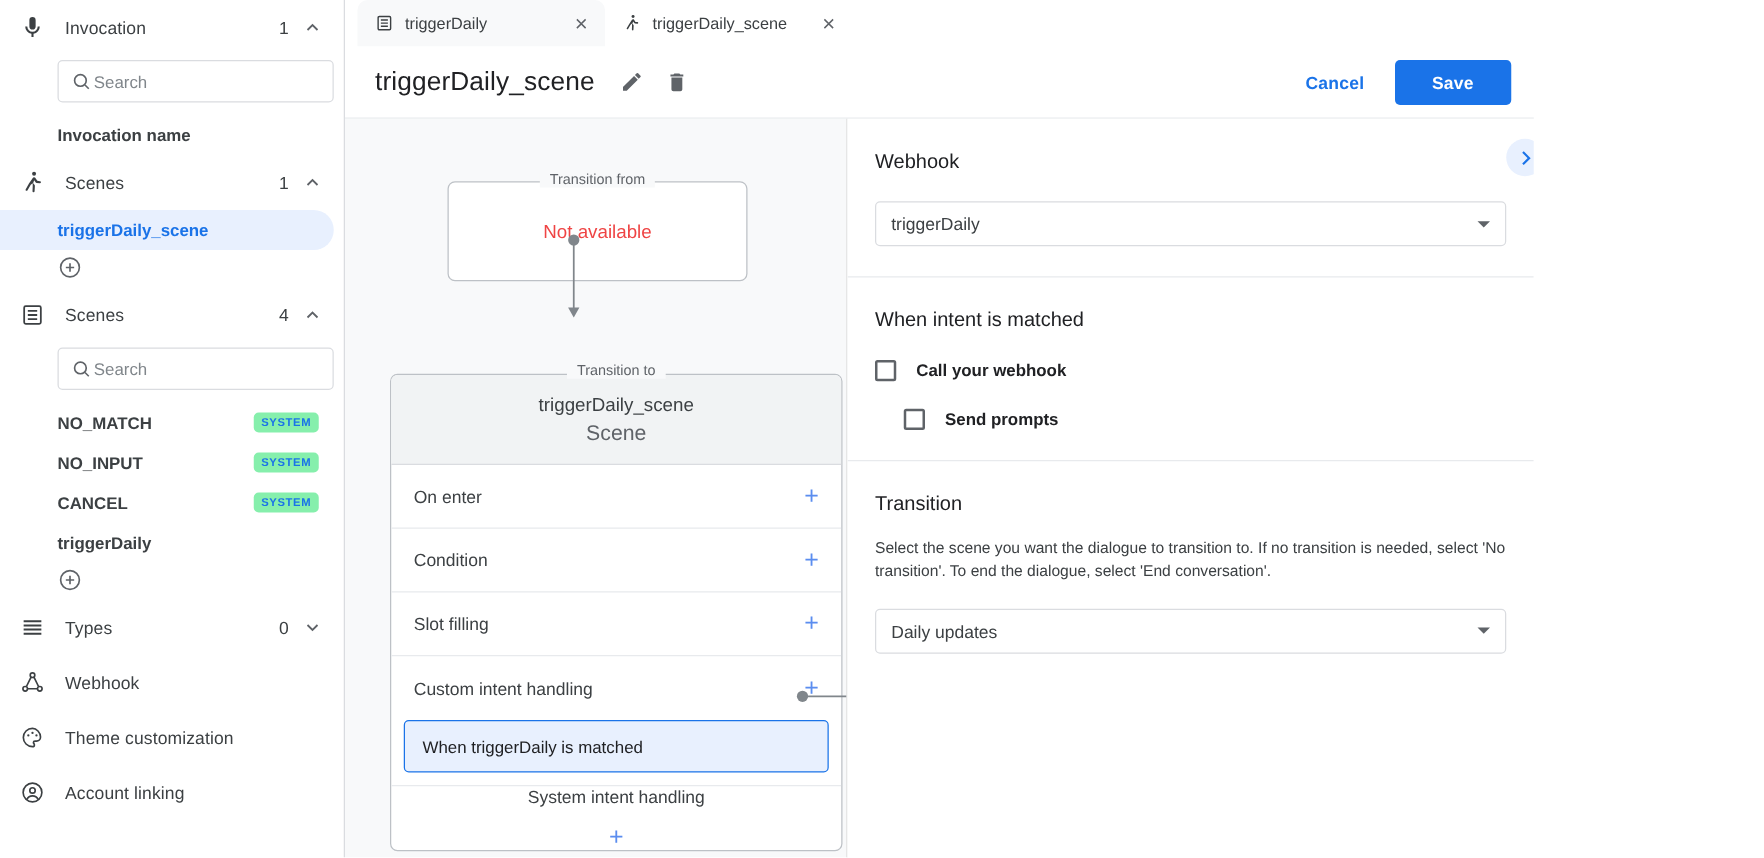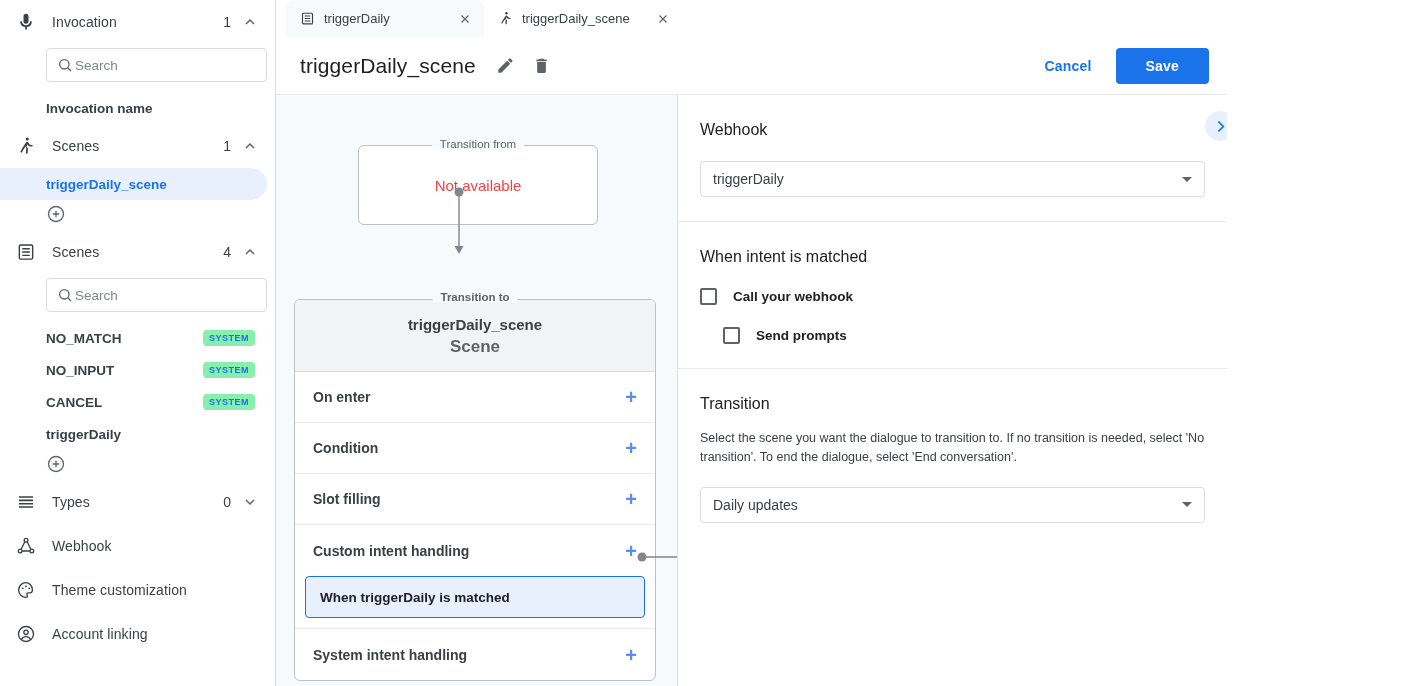--- a/index.html
+++ b/index.html
@@ -144,21 +144,21 @@
     background: #f1f3f4; padding: 16px 0 14px; text-align: center;
     border-bottom: 1px solid #dadce0;
   }
   .scene-card-title { font-size: 15px; color: #3c4043; }
   .scene-card-sub { font-size: 17px; color: #5f6368; margin-top: 4px; }
   .scene-row {
     display: flex; align-items: center; justify-content: space-between;
     padding: 0 18px 0 18px; height: 51px;
     border-bottom: 1px solid #e8eaed; font-size: 14px; color: #3c4043;
   }
-  .scene-row.last { border-bottom: 0; }
+  .scene-row.last { border-bottom: 0; flex-direction: column; }
   .plus { color: #5b8def; font-size: 20px; line-height: 1; cursor: pointer; user-select: none; }
   .handler-wrap { padding: 0 10px 10px 10px; border-bottom: 1px solid #e8eaed; }
   .handler-chip {
     border: 1px solid #1a73e8; border-radius: 4px; background: #e8f0fe;
     height: 42px; display: flex; align-items: center; padding: 0 14px;
     font-size: 13.5px; color: #202124; cursor: pointer;
   }
 
   
   .panel {
@@ -416,21 +416,21 @@
           <span class="legend">Transition from</span>
           <span class="node-text">Not available</span>
         </div>
 
         <svg style="position:absolute; left:176px; top:94px; width:14px; height:68px; overflow:visible;">
           <circle cx="7" cy="3" r="4.5" fill="#80868b"></circle>
           <line x1="7" y1="3" x2="7" y2="58" stroke="#80868b" stroke-width="1.4"></line>
           <path d="M2.5 57 L7 65 L11.5 57 Z" fill="#80868b"></path>
         </svg>
 
-        <div class="fieldcard" style="left:18px; top:172px; width:362px;font-weight:bold;">
+        <div class="fieldcard" style="left:36px; top:172px; width:362px;">
           <span class="legend" style="z-index:2;">Transition to</span>
           <div class="scene-card">
             <div class="scene-card-head">
               <div class="scene-card-title">triggerDaily_scene</div>
               <div class="scene-card-sub">Scene</div>
             </div>
 
             <div class="scene-row">
               <span>On enter</span>
               <span class="plus">+</span>

